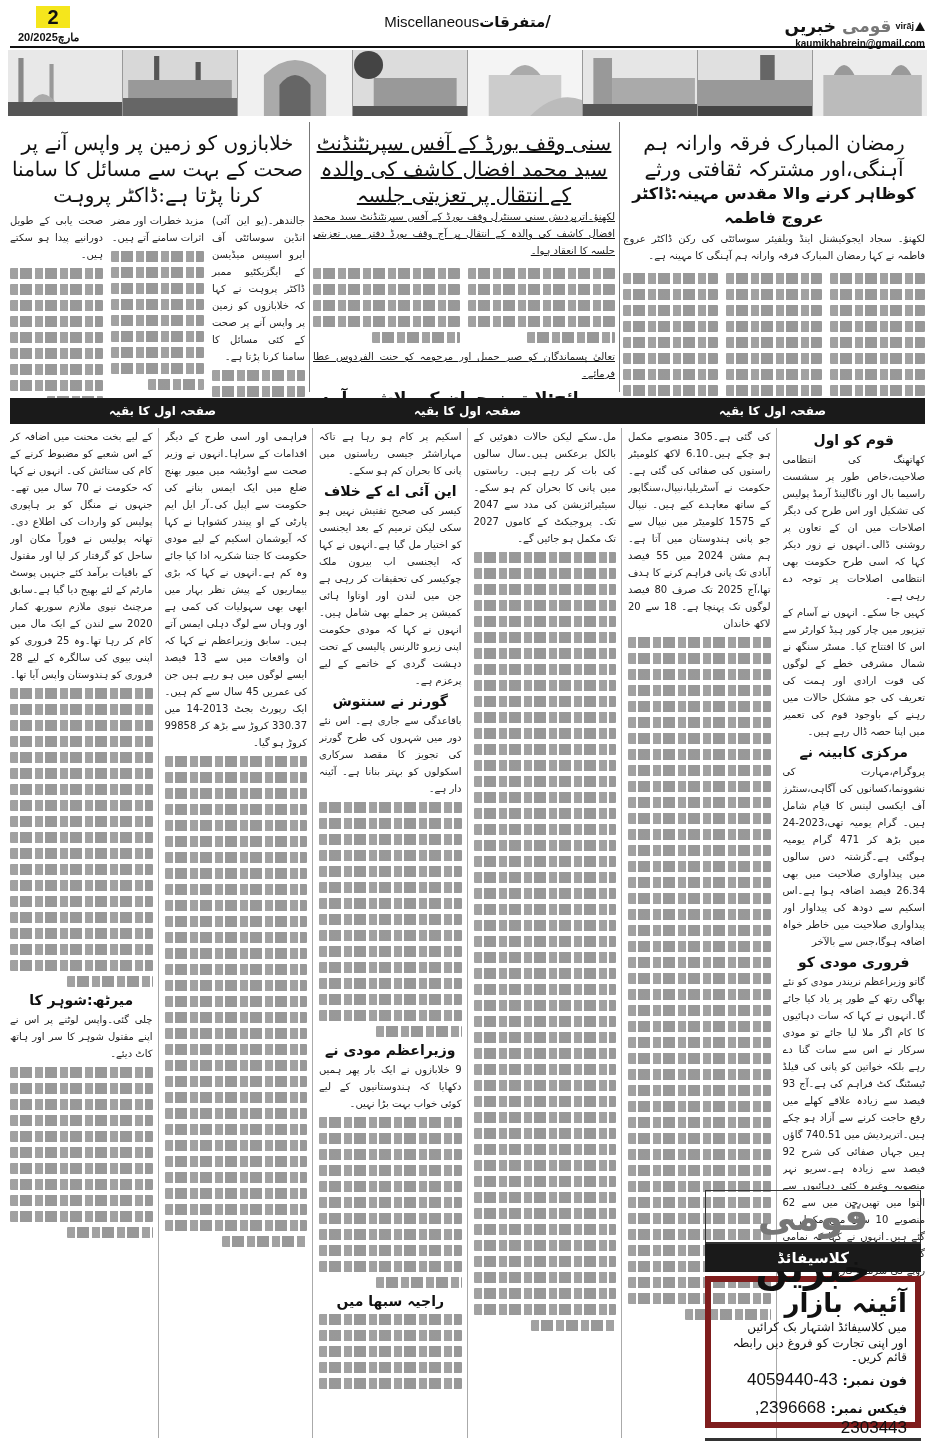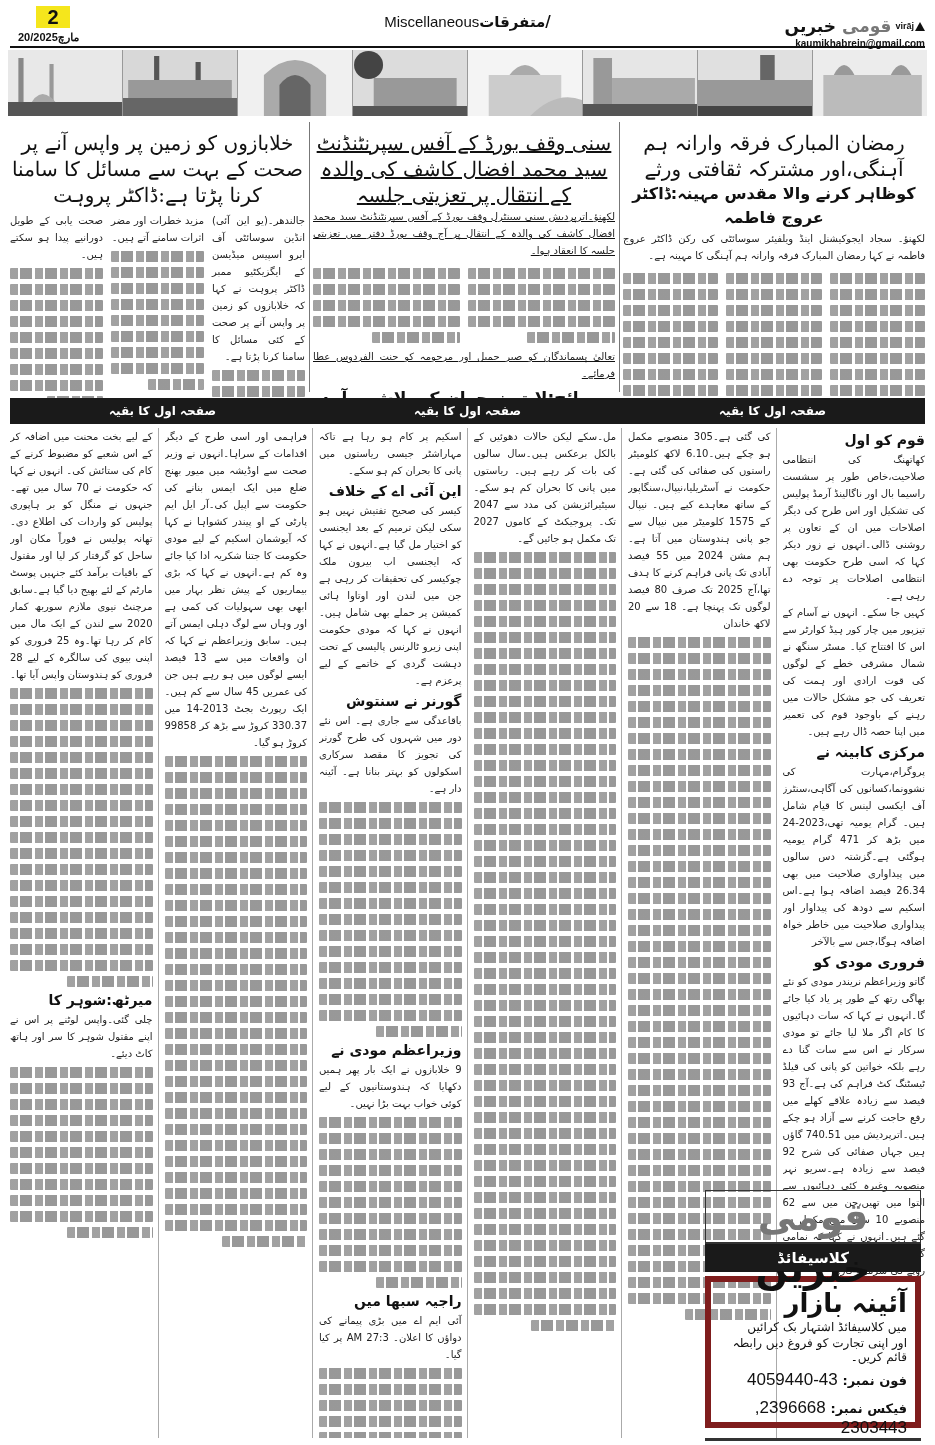--- a/index.html
+++ b/index.html
@@ -50,21 +50,21 @@
 
   
   .cont-bar { position: absolute; left: 10px; top: 398px; width: 915px; height: 26px; background: #1a1a1a;
     display: flex; direction: rtl; }
   .cont-bar .seg { flex: 1; color: #fff; text-align: center; font: bold 12px "DejaVu Sans", sans-serif; line-height: 26px; }
 
   
   .cols { position: absolute; left: 10px; top: 428px; width: 915px; height: 1010px; display: flex; direction: rtl; gap: 6px; }
   .col { flex: 1; position: relative; overflow: hidden; direction: rtl; }
   .col + .col { border-right: 1px solid #aaa; padding-right: 5px; }
-  .col-head { font: bold 14px "DejaVu Sans", sans-serif; text-align: right; margin: 4px 0 3px; }
+  .col-head { font: bold 14px "DejaVu Sans", sans-serif; text-align: center; margin: 4px 0 3px; }
 
   
   .ad { position: absolute; left: 705px; top: 1190px; width: 216px; height: 250px; direction: rtl; }
   .ad-top { border: 1px solid #333; border-bottom: none; height: 52px; text-align: center;
     font: bold 38px "DejaVu Sans", sans-serif; line-height: 52px; }
   .ad-top .g { color: #777; }
   .ad-rule { height: 2px; background: #333; }
   .ad-bar { margin-top: 0; height: 28px; background: #1a1a1a; color: #fff; text-align: center;
     font: bold 15px "DejaVu Sans", sans-serif; line-height: 28px; letter-spacing: 3px; }
   .ad-body { margin-top: 4px; border: 6px solid #7f1d1d; padding: 6px 8px; text-align: right; height: 152px; }
@@ -414,21 +414,20 @@
       <div class="text-line"></div>
       <div class="text-line"></div>
       <div class="text-line"></div>
       <div class="text-line"></div>
       <div class="text-line"></div>
       <div class="text-line"></div>
       <div class="text-line"></div>
       <div class="text-line"></div>
       <div class="text-line short"></div>
     <h4 class="col-head">راجیہ سبھا میں</h4>
-    <p class="ptext">آئی ایم اے میں بڑی پیمانے کی دواؤں کا اعلان۔ 27:3 AM پر کیا گیا۔</p>
     <div class="text-line"></div>
       <div class="text-line"></div>
       <div class="text-line"></div>
       <div class="text-line"></div>
       <div class="text-line"></div>
   </div>
   <div class="col">
     <p class="ptext">فراہمی اور اسی طرح کے دیگر اقدامات کے سراہا۔انہوں نے وزیر صحت سے اوڈیشہ میں میور بھنج ضلع میں ایک ایمس بنانے کی حکومت سے اپیل کی۔آر ایل ایم پارٹی کے او پیندر کشواہا نے کہا کہ آیوشمان اسکیم کے لیے مودی حکومت کا جتنا شکریہ ادا کیا جائے وہ کم ہے۔انہوں نے کہا کہ بڑی بیماریوں کے پیش نظر بہار میں ابھی بھی سہولیات کی کمی ہے اور وہاں سے لوگ دہلی ایمس آتے ہیں۔ سابق وزیراعظم نے کہا کہ ان واقعات میں سے 13 فیصد ایسے لوگوں میں ہو رہے ہیں جن کی عمریں 45 سال سے کم ہیں۔ایک رپورٹ بجٹ 2013-14 میں 330.37 کروڑ سے بڑھ کر 99858 کروڑ ہو گیا۔</p>
     <div class="text-line"></div>
       <div class="text-line"></div>

